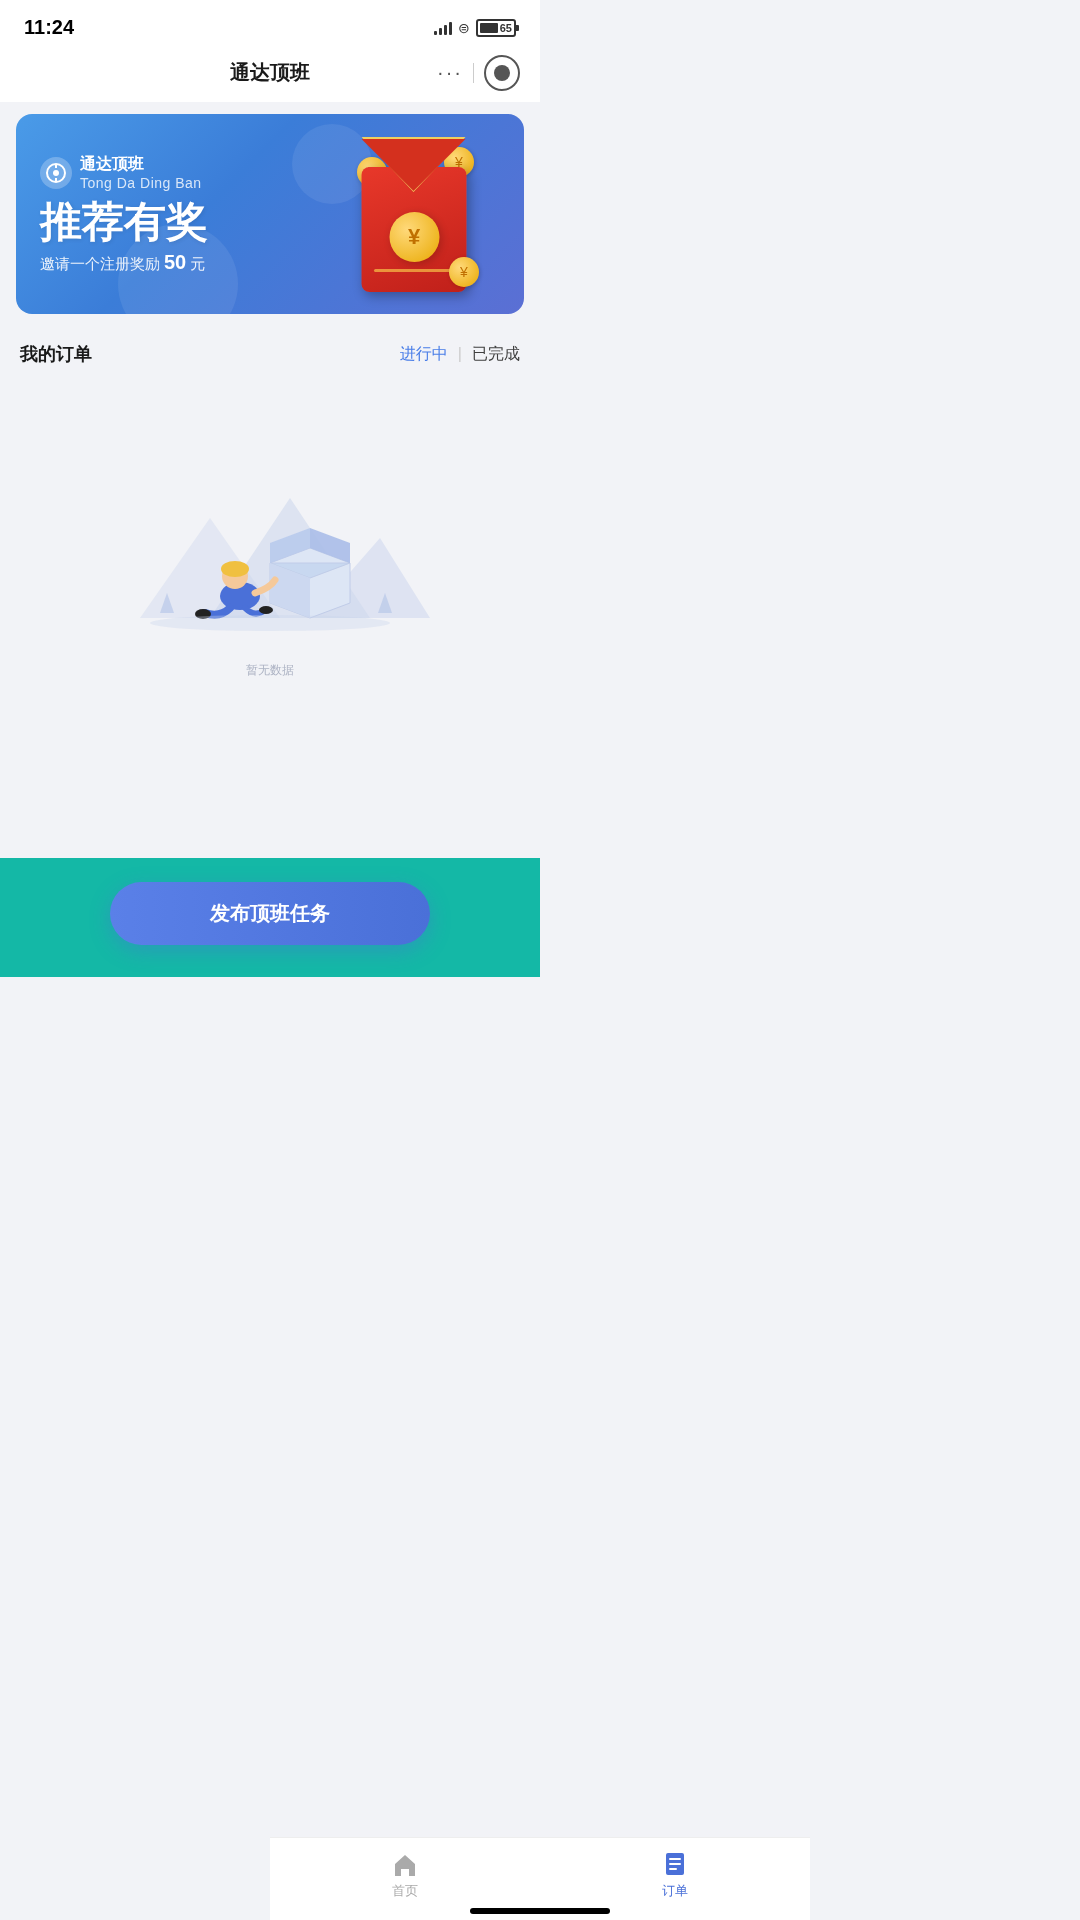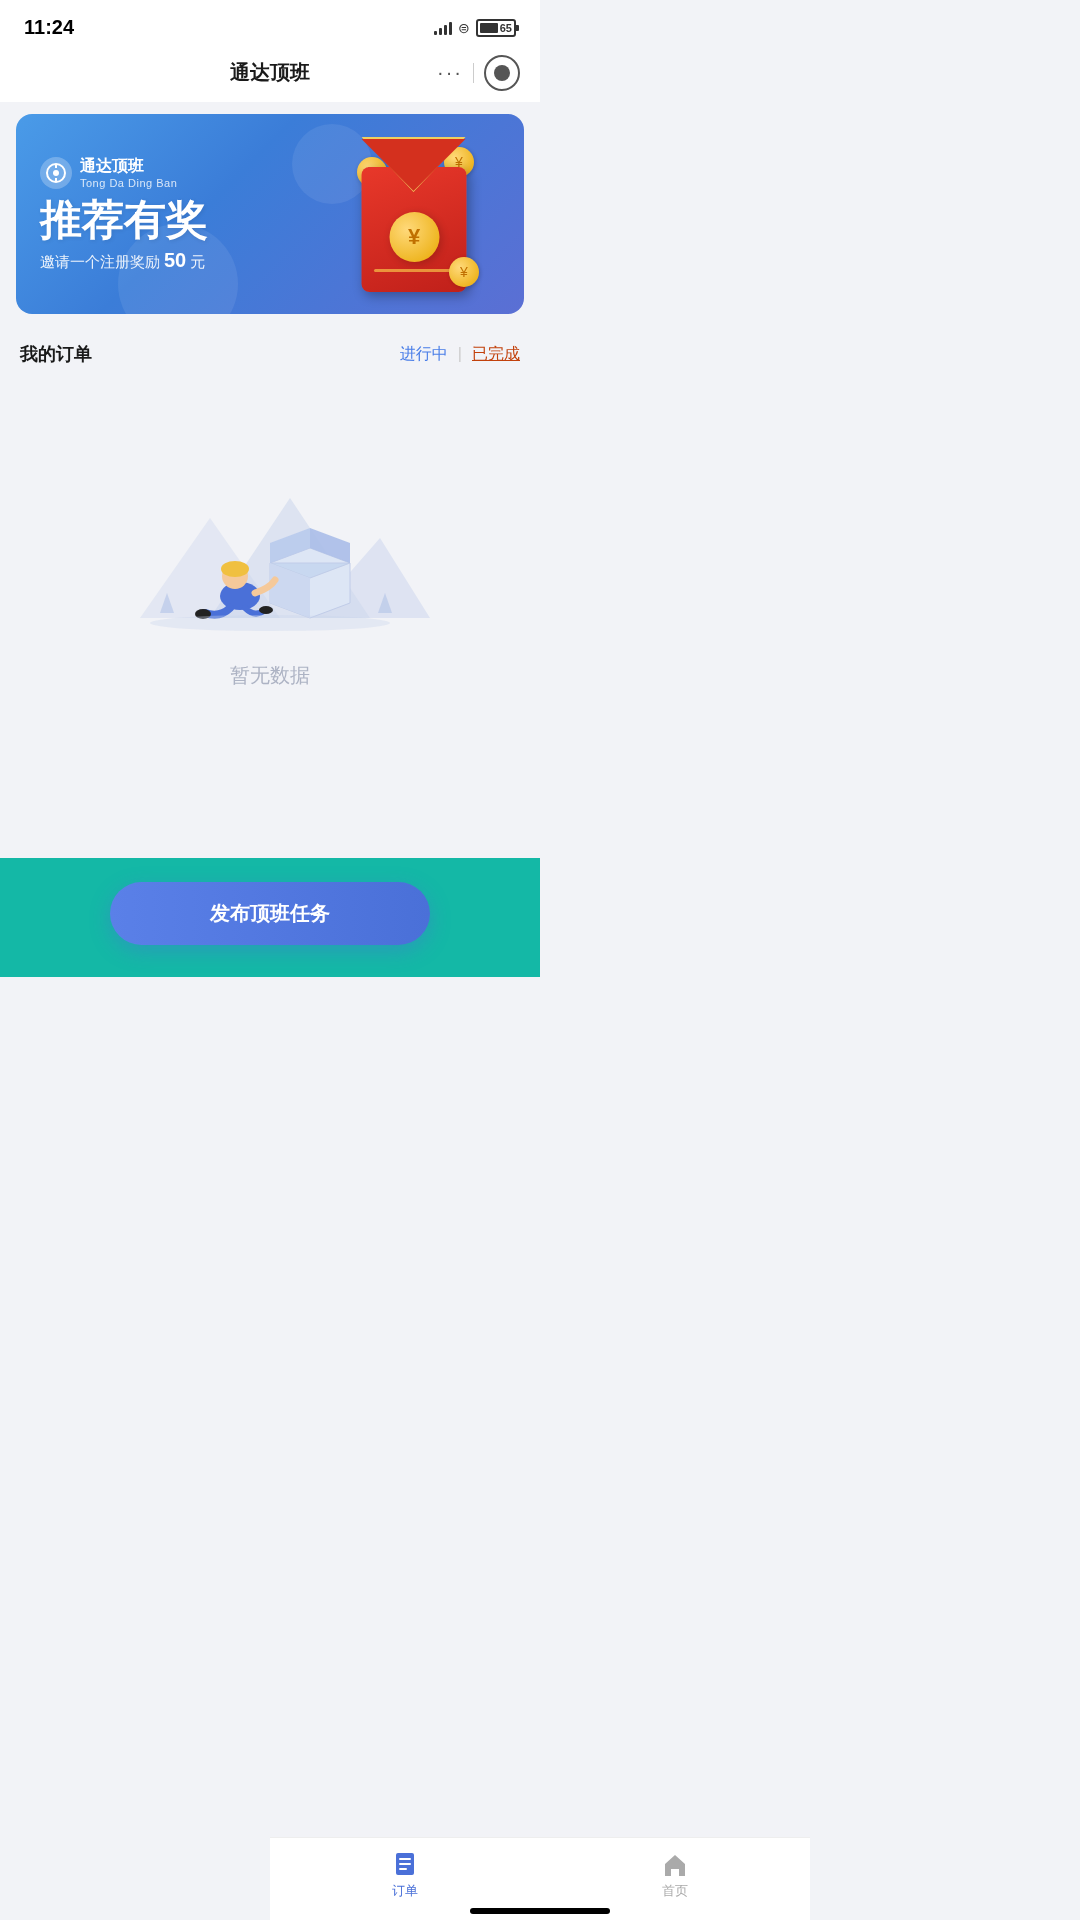--- a/index.html
+++ b/index.html
@@ -159,21 +159,21 @@
     .banner-logo-text-group {
       display: flex;
       flex-direction: column;
     }
     .banner-logo-cn {
       font-size: 16px;
       font-weight: 700;
       color: #fff;
     }
     .banner-logo-en {
-      font-size: 11px;
+      font-size: 14px;
       color: rgba(255,255,255,0.8);
       letter-spacing: 0.5px;
       text-align: right;
     }
     .banner-main-text {
       font-size: 42px;
       font-weight: 900;
       color: #fff;
       line-height: 1;
       margin-bottom: 8px;
@@ -270,21 +270,21 @@
     .orders-tabs {
       display: flex;
       align-items: center;
       gap: 0;
     }
     .order-tab {
       font-size: 16px;
       cursor: pointer;
     }
     .order-tab.active { color: #4a7ee8; font-weight: 400; }
-    .order-tab.inactive { color: #c2410c; text-decoration: underline; }
+    .order-tab.inactive { color: #404040; }
     .tab-divider {
       color: #ccc;
       margin: 0 10px;
       font-size: 16px;
     }
 
     
     .empty-area {
       display: flex;
       flex-direction: column;
@@ -294,21 +294,21 @@
       min-height: 480px;
     }
     .empty-illustration {
       width: 320px;
       height: 220px;
       position: relative;
       margin-bottom: 24px;
     }
     
     .empty-text {
-      font-size: 20px;
+      font-size: 12px;
       color: #adb3c4;
     }
 
     
     .publish-wrap {
       display: flex;
       justify-content: center;
       padding: 24px 20px 32px;
       background: #14b8a6;
     }
@@ -491,31 +491,31 @@
 
 <div class="publish-wrap">
   <button class="publish-btn">发布顶班任务</button>
 </div>
 
 <div style="height:100px;"></div>
 
 <div class="bottom-nav">
   <div class="nav-item">
     <svg width="28" height="28" viewBox="0 0 28 28">
+      <path d="M4 14 L14 5 L24 14 L24 26 L18 26 L18 19 L10 19 L10 26 L4 26 Z" fill="#aaa" stroke="none"></path>
+      <path d="M14 5 L14 5" fill="none"></path>
+    </svg>
+    <span class="nav-label">首页</span>
+  </div>
+  <div class="nav-item">
+    <svg width="28" height="28" viewBox="0 0 28 28">
       <rect x="5" y="3" width="18" height="22" rx="2" fill="#4a70d8"></rect>
       <line x1="9" y1="9" x2="19" y2="9" stroke="white" stroke-width="2" stroke-linecap="round"></line>
       <line x1="9" y1="14" x2="19" y2="14" stroke="white" stroke-width="2" stroke-linecap="round"></line>
       <line x1="9" y1="19" x2="15" y2="19" stroke="white" stroke-width="2" stroke-linecap="round"></line>
     </svg>
     <span class="nav-label active-nav">订单</span>
   </div>
-  <div class="nav-item">
-    <svg width="28" height="28" viewBox="0 0 28 28">
-      <path d="M4 14 L14 5 L24 14 L24 26 L18 26 L18 19 L10 19 L10 26 L4 26 Z" fill="#aaa" stroke="none"></path>
-      <path d="M14 5 L14 5" fill="none"></path>
-    </svg>
-    <span class="nav-label">首页</span>
-  </div>
 </div>
 
 <div style="position:fixed;bottom:6px;left:50%;transform:translateX(-50%);">
   <div class="home-indicator"></div>
 </div>
 
 </body></html>

